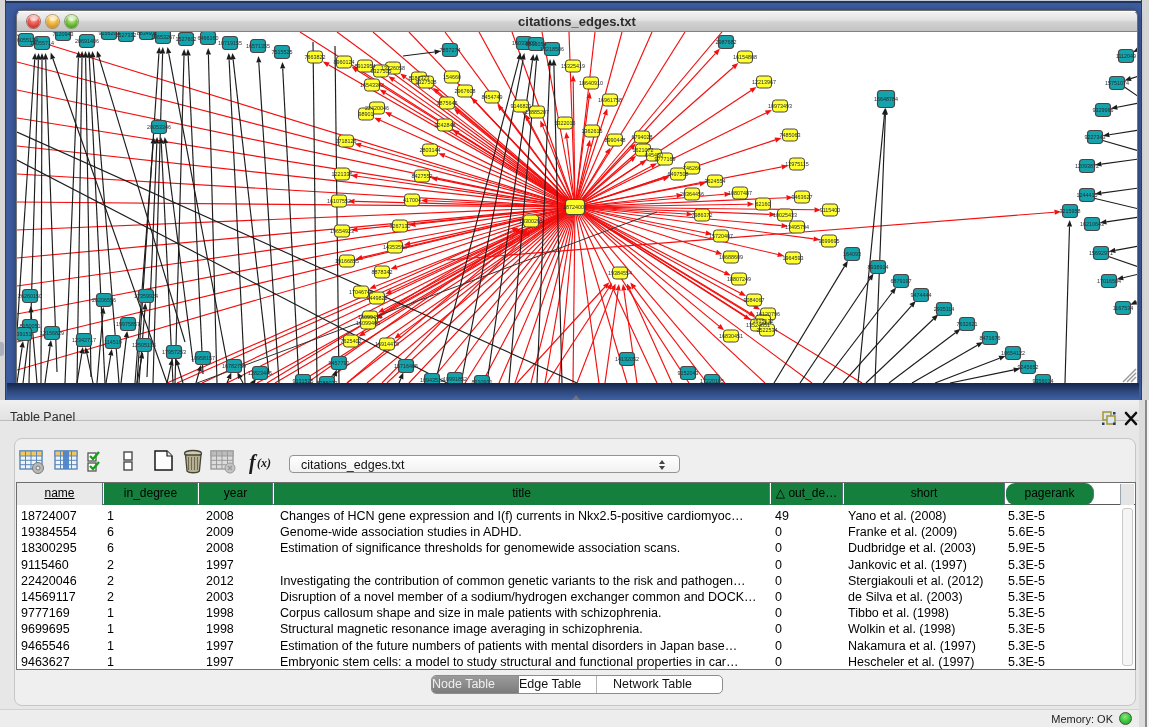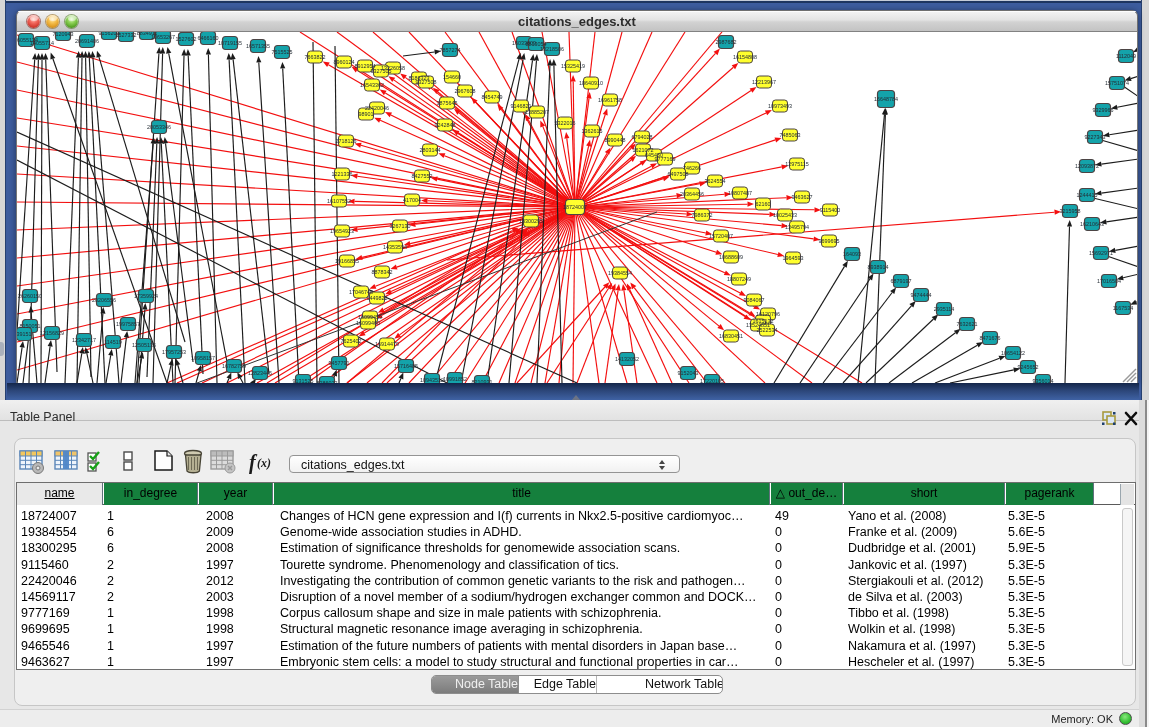--- a/index.html
+++ b/index.html
@@ -29,21 +29,21 @@
 #dropdown .txt{position:absolute;left:11px;top:2px;font-size:12.5px;color:#111}
 #dropdown .up{position:absolute;right:14px;top:4px;width:0;height:0;border-left:3.5px solid transparent;border-right:3.5px solid transparent;border-bottom:4px solid #444}
 #dropdown .dn{position:absolute;right:14px;top:10px;width:0;height:0;border-left:3.5px solid transparent;border-right:3.5px solid transparent;border-top:4px solid #444}
 #container{position:absolute;left:14px;top:38px;width:1122px;height:268px;background:#efefef;border:1px solid #c6c6c6;border-radius:8px}
 #tview{position:absolute;left:16px;top:82px;width:1120px;height:188px;background:#fff;border:1px solid #6e6e6e}
 #hdr{position:absolute;left:0;top:0;width:1118px;height:22px;background:#ffffff;border-bottom:1px solid #5a5a5a}
 .hcell{position:absolute;top:0;height:22px;background:#15803d;font-size:12px;color:#000;text-align:center;line-height:21px;border-right:1px solid #60707c;overflow:hidden}
 .row{position:absolute;font-size:12.5px;color:#000;white-space:nowrap}
 #scrollcol{position:absolute;right:2px;top:25px;width:11px;height:158px;border:1px solid #c9c9c9;background:#f5f5f5;border-radius:3px}
 #tabs{position:absolute;left:431px;top:275px;width:292px;height:19px;border:1px solid #8d8d8d;border-radius:5px;background:#fff;overflow:hidden}
-.tab{position:absolute;top:0;height:19px;font-size:12.5px;text-align:right;line-height:17px;color:#111}
+.tab{position:absolute;top:0;height:19px;font-size:12.5px;text-align:left;line-height:17px;color:#111}
 #tab1{left:0;width:87px;background:linear-gradient(#9b9b9b,#787878);color:#efefef;border-right:1px solid #8d8d8d}
 #tab2{left:87px;width:78px;border-right:1px solid #b5b5b5}
 #tab3{left:181px;width:111px}
 #status{position:absolute;left:0;top:309px;width:1149px;height:18px;background:#ededed;border-top:1px solid #d2d2d2}
 #status .m{position:absolute;right:36px;top:3px;font-size:11px;color:#222}
 #statdot{position:absolute;left:1119px;top:2px;width:13px;height:13px;border-radius:50%;background:radial-gradient(circle at 45% 35%,#8ae87e,#33bf33 60%,#22a322);border:1px solid #4c4c4c}
 #redge{position:absolute;left:1139px;top:0px;width:6px;height:327px;background:#dcdcdc}
 #redge2{position:absolute;left:1145px;top:0px;width:2px;height:327px;background:#8a8a8a}
 #redge3{position:absolute;left:1147px;top:0px;width:2px;height:327px;background:#f4f4f4}
 </style></head><body>
@@ -796,46 +796,45 @@
       </div>
 </div>
 <div id="tview">
 <div id="hdr"></div>
 <div class="hcell" style="left:0px;width:86px;background:#e9e9e9;text-decoration:underline;">name</div>
 <div class="hcell" style="left:87px;width:94px;">in_degree</div>
 <div class="hcell" style="left:182px;width:74px;">year</div>
 <div class="hcell" style="left:257px;width:496px;">title</div>
 <div class="hcell" style="left:754px;width:72px;">△ out_de…</div>
 <div class="hcell" style="left:827px;width:161px;">short</div>
-<div class="hcell" style="left:989px;width:88px;">pagerank</div>
+<div class="hcell" style="left:989px;width:88px;border-radius:9px;">pagerank</div>
 <div class="row" style="left:4px;top:26px">18724007</div>
 <div class="row" style="left:90px;top:26px">1</div>
 <div class="row" style="left:189px;top:26px">2008</div>
 <div class="row" style="left:263px;top:26px">Changes of HCN gene expression and I(f) currents in Nkx2.5-positive cardiomyoc…</div>
 <div class="row" style="left:758px;top:26px">49</div>
 <div class="row" style="left:831px;top:26px">Yano et al. (2008)</div>
 <div class="row" style="left:991px;top:26px">5.3E-5</div>
 <div class="row" style="left:4px;top:42px">19384554</div>
 <div class="row" style="left:90px;top:42px">6</div>
 <div class="row" style="left:189px;top:42px">2009</div>
 <div class="row" style="left:263px;top:42px">Genome-wide association studies in ADHD.</div>
 <div class="row" style="left:758px;top:42px">0</div>
 <div class="row" style="left:831px;top:42px">Franke et al. (2009)</div>
 <div class="row" style="left:991px;top:42px">5.6E-5</div>
 <div class="row" style="left:4px;top:58px">18300295</div>
 <div class="row" style="left:90px;top:58px">6</div>
 <div class="row" style="left:189px;top:58px">2008</div>
 <div class="row" style="left:263px;top:58px">Estimation of significance thresholds for genomewide association scans.</div>
 <div class="row" style="left:758px;top:58px">0</div>
-<div class="row" style="left:831px;top:58px">Dudbridge et al. (2001)</div>
+<div class="row" style="left:831px;top:58px">Dudbridge et al. (2003)</div>
 <div class="row" style="left:991px;top:58px">5.9E-5</div>
 <div class="row" style="left:4px;top:75px">9115460</div>
 <div class="row" style="left:90px;top:75px">2</div>
 <div class="row" style="left:189px;top:75px">1997</div>
-<div class="row" style="left:263px;top:75px">Tourette syndrome. Phenomenology and classification of tics.</div>
 <div class="row" style="left:758px;top:75px">0</div>
 <div class="row" style="left:831px;top:75px">Jankovic et al. (1997)</div>
 <div class="row" style="left:991px;top:75px">5.3E-5</div>
 <div class="row" style="left:4px;top:91px">22420046</div>
 <div class="row" style="left:90px;top:91px">2</div>
 <div class="row" style="left:189px;top:91px">2012</div>
 <div class="row" style="left:263px;top:91px">Investigating the contribution of common genetic variants to the risk and pathogen…</div>
 <div class="row" style="left:758px;top:91px">0</div>
 <div class="row" style="left:831px;top:91px">Stergiakouli et al. (2012)</div>
 <div class="row" style="left:991px;top:91px">5.5E-5</div>

